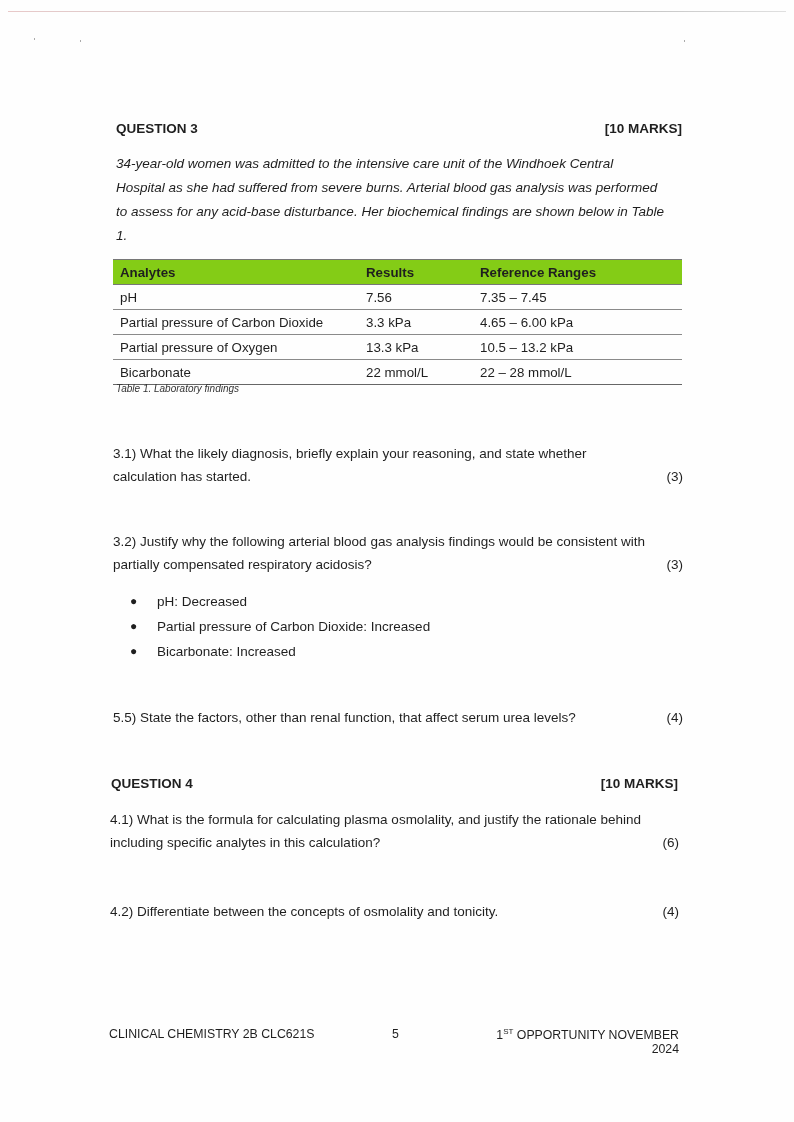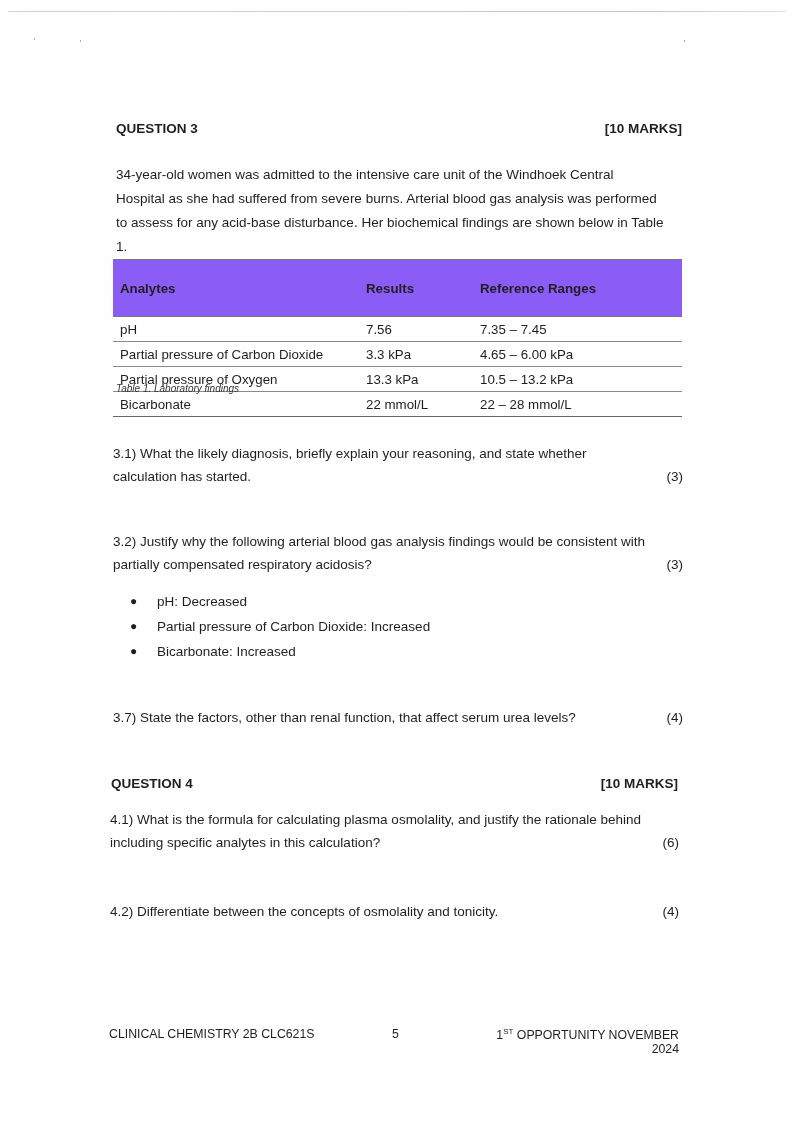--- a/index.html
+++ b/index.html
@@ -8,21 +8,21 @@
     font-family: "Liberation Sans", sans-serif; color: #1f1f1f; overflow: hidden;
   }
   .scan-line { position: absolute; left: 8px; right: 8px; top: 11px; height: 1px;
     background: linear-gradient(to right, #e8c9c9, #d0d0d0 40%, #c4c4c4 80%, #e0e0e0); }
   .speck { position: absolute; width: 1px; height: 2px; background: #aaa; }
   .page { position: absolute; left: 0; top: 0; width: 794px; }
   .qhead { position: absolute; left: 116px; width: 566px; display: flex; justify-content: space-between;
     font-weight: bold; font-size: 13.5px; gap: 20px; }
   .para { position: absolute; left: 116px; width: 570px; font-size: 13.5px; line-height: 24px; }
   table.lab { position: absolute; left: 113px; top: 259px; width: 569px; border-collapse: collapse; font-size: 13.3px; }
-  table.lab th { text-align: left; font-weight: bold; background: #8b5cf6; padding: 19px 7px;
+  table.lab th { text-align: left; font-weight: bold; background: #84cc16; padding: 3px 7px;
     border-top: 1.5px solid #777; border-bottom: 1.5px solid #777; height: 18px; }
   table.lab td { padding: 3px 7px; border-bottom: 1px solid #8a8a8a; height: 18px; }
   table.lab tr:last-child td { border-bottom: 1.5px solid #666; margin-top: 42px; }
   .col1 { width: 232px; } .col2 { width: 100px; }
   .caption { position: absolute; left: 116px; top: 383px; font-size: 10px; font-style: italic; color: #333; }
   .sub { position: absolute; left: 113px; width: 570px; font-size: 13.5px; line-height: 23px; }
   .sub .row { display: flex; justify-content: space-between; }
   .marks { white-space: nowrap; }
   ul.bullets { position: absolute; left: 130px; top: 589px; margin: 0; padding: 0; list-style: none; font-size: 13.5px; }
   ul.bullets li { line-height: 25px; display: flex; }
@@ -39,21 +39,21 @@
 <div class="speck" style="left:80px;top:40px;"></div>
 <div class="speck" style="left:684px;top:40px;"></div>
 
 <div class="page">
 
   <div class="qhead" style="top:121px;">
     <span>QUESTION 3</span>
     <span>[10 MARKS]</span>
   </div>
 
-  <div class="para" style="top:163px;">
+  <div class="para" style="top:152px;font-style:italic;">
     <div>34-year-old women was admitted to the intensive care unit of the Windhoek Central</div>
     <div>Hospital as she had suffered from severe burns. Arterial blood gas analysis was performed</div>
     <div>to assess for any acid-base disturbance. Her biochemical findings are shown below in Table</div>
     <div>1.</div>
   </div>
 
   <table class="lab">
     <thead>
       <tr>
         <th class="col1">Analytes</th>
@@ -112,21 +112,21 @@
         <span>Partial pressure of Carbon Dioxide: Increased</span>
       </li>
     <li>
         <span class="dot">●</span>
         <span>Bicarbonate: Increased</span>
       </li>
   </ul>
 
   <div class="sub" style="top:706px;">
     <div class="row">
-      <span>3.7) State the factors, other than renal function, that affect serum urea levels?</span>
+      <span>5.5) State the factors, other than renal function, that affect serum urea levels?</span>
       <span class="marks">(4)</span>
     </div>
   </div>
 
   <div class="qhead" style="top:776px; left:111px; width:567px;">
     <span>QUESTION 4</span>
     <span>[10 MARKS]</span>
   </div>
 
   <div class="sub" style="top:808px; left:110px; width:569px;">

